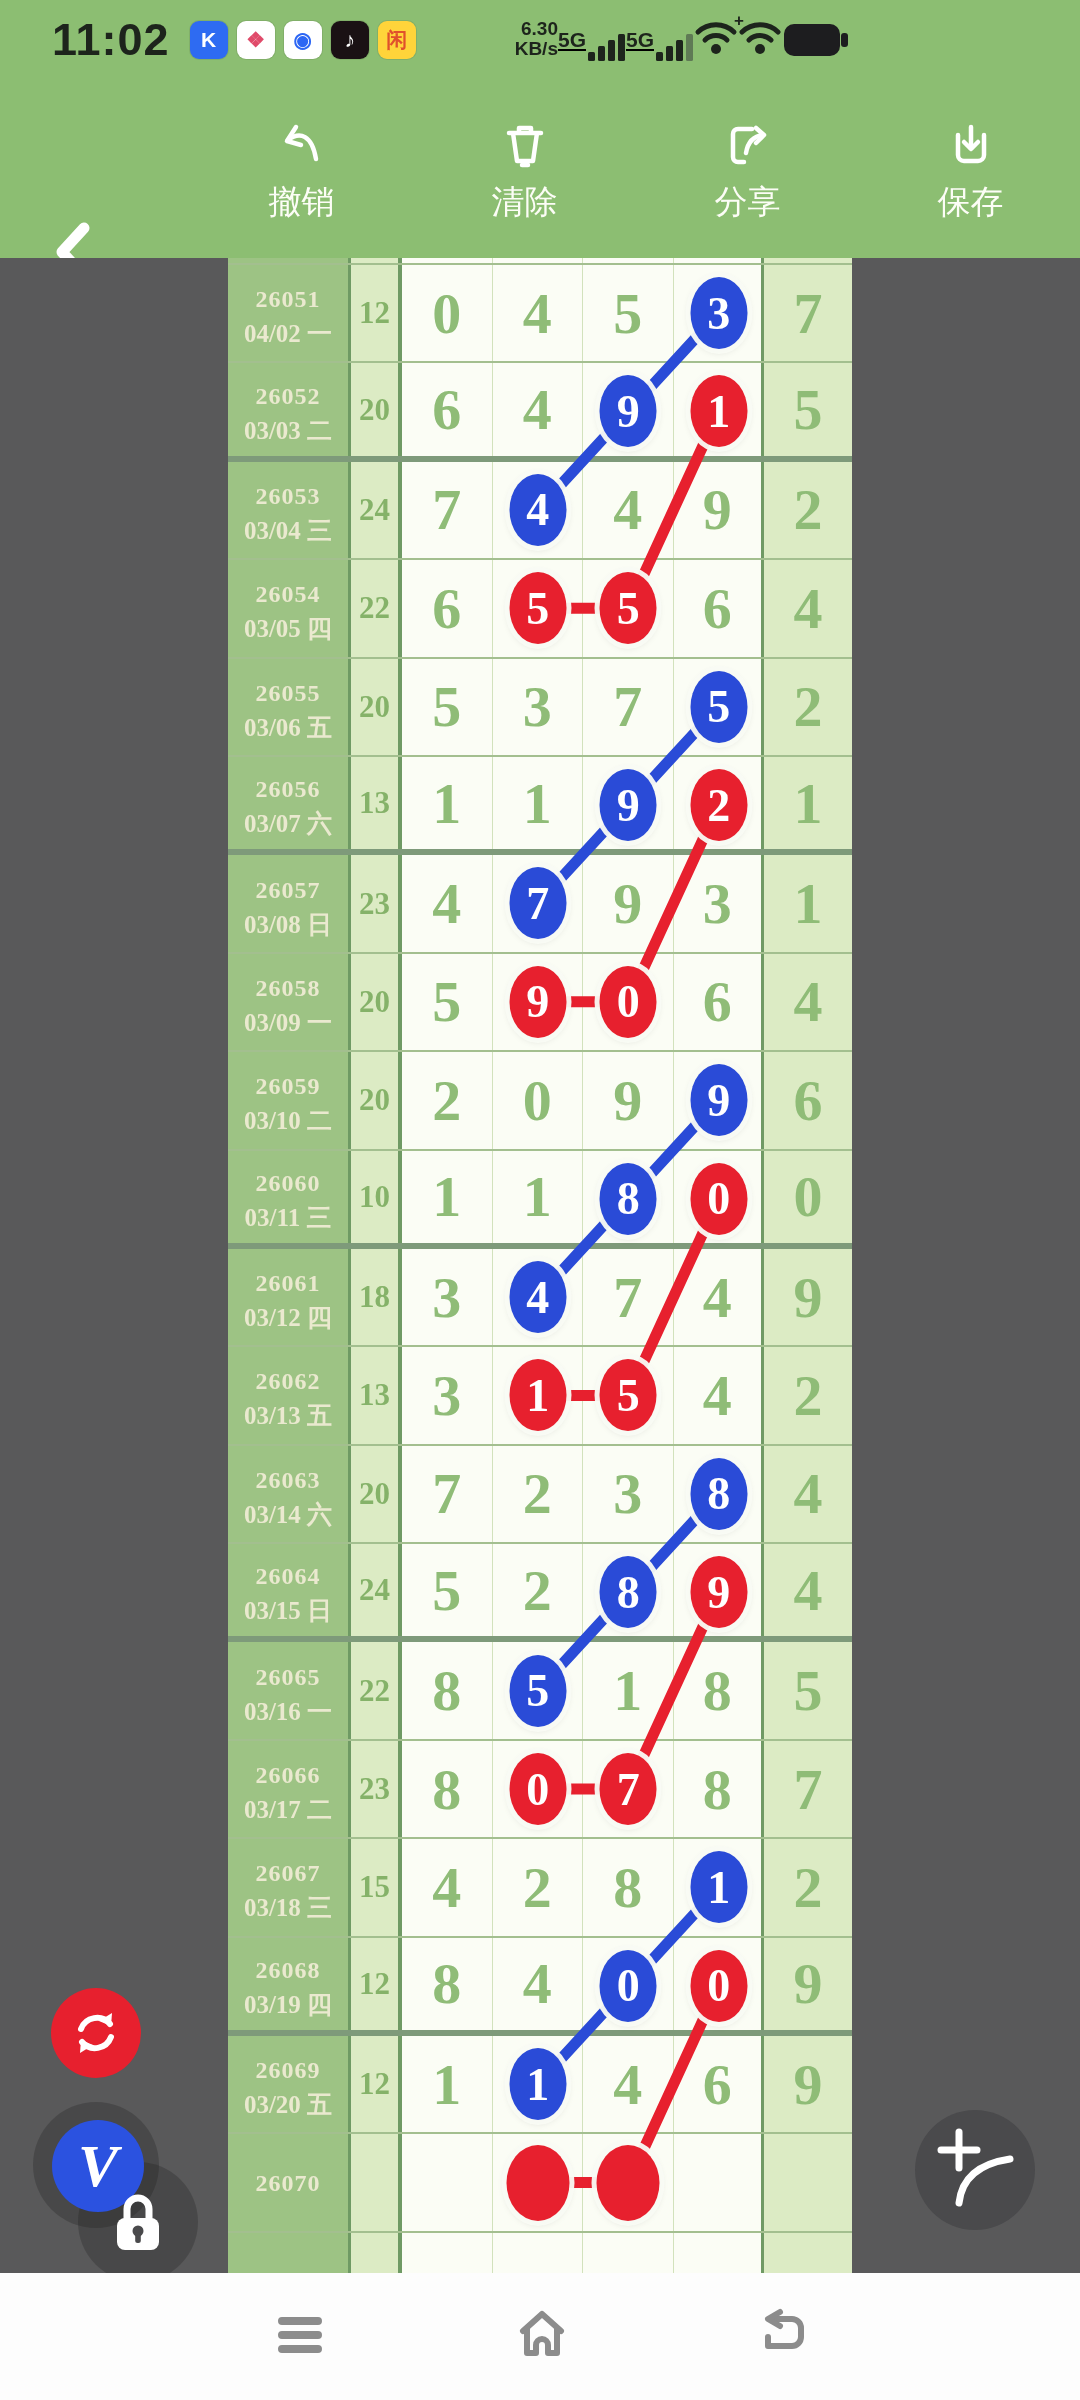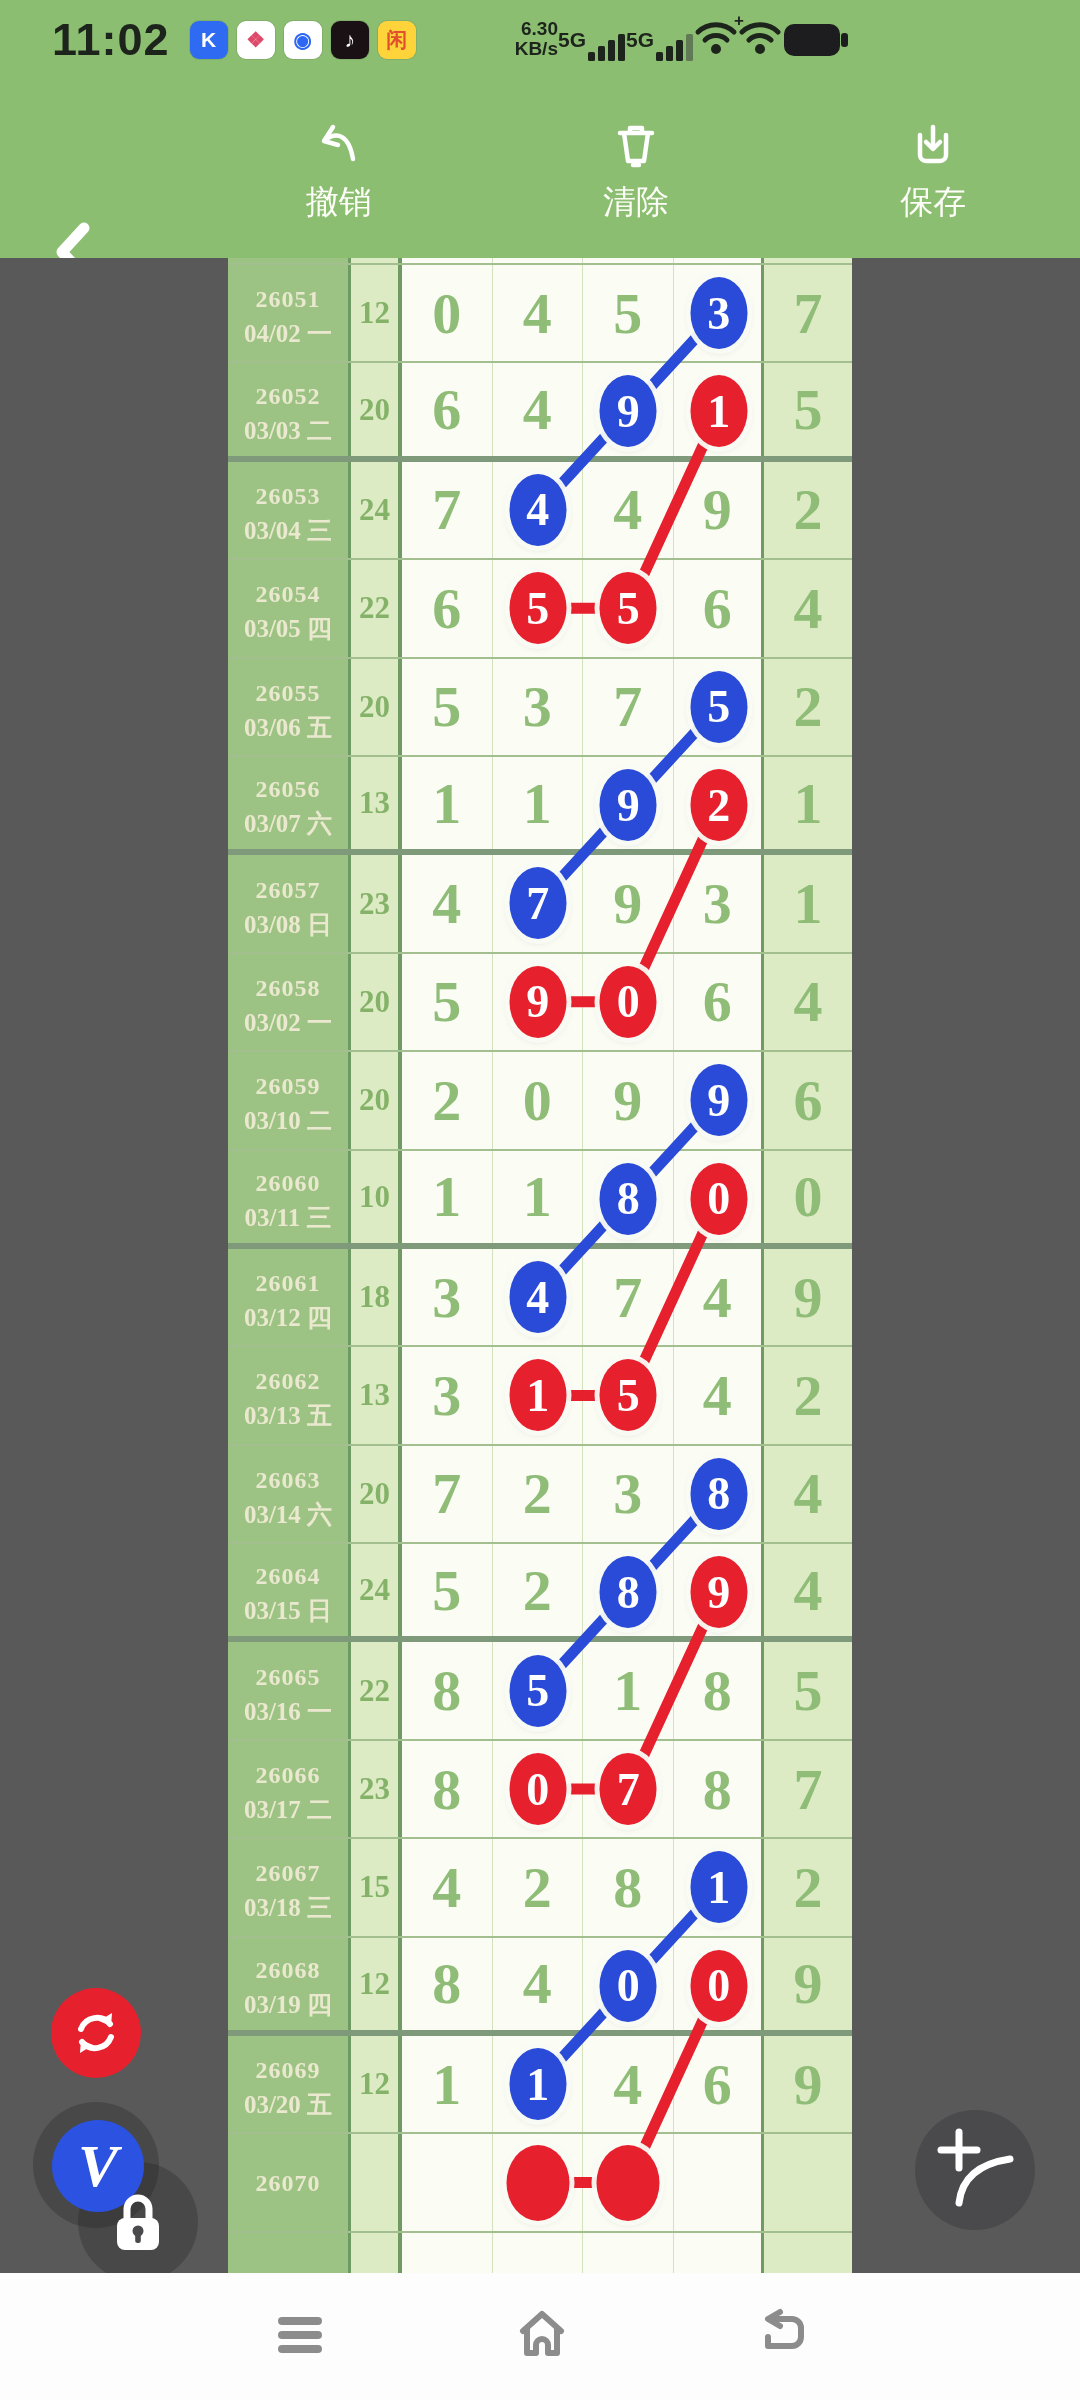--- a/index.html
+++ b/index.html
@@ -8,21 +8,21 @@
 
   
   .green-top{position:absolute;left:0;top:0;width:1080px;height:258px;background:#8cbe72;}
   .status{position:absolute;left:0;top:0;width:876px;height:80px;display:flex;align-items:center;}
   .clock{margin-left:52px;font-size:45px;font-weight:bold;color:#1d241c;letter-spacing:1px;}
   .appicons{display:flex;gap:9px;margin-left:20px;align-items:center;}
   .appicon{width:38px;height:38px;border-radius:9px;display:flex;align-items:center;justify-content:center;
            font-weight:bold;font-size:21px;box-shadow:0 0 0 1px rgba(0,0,0,.08);}
   .statusright{margin-left:auto;margin-right:26px;display:flex;align-items:flex-end;gap:0;}
   .kbs{text-align:right;font-size:19px;line-height:20px;font-weight:bold;color:#1d241c;margin-bottom:2px;}
-  .sig{display:flex;align-items:flex-end;gap:2px;}
+  .sig{display:flex;align-items:flex-end;gap:2px;text-decoration:underline;}
   .sig .g5{font-size:21px;font-weight:bold;color:#1d241c;line-height:18px;margin-bottom:12px;}
   .wifiwrap{position:relative;margin-bottom:2px;}
   .wifiplus{position:absolute;right:-6px;top:-8px;font-size:17px;font-weight:bold;color:#1d241c;}
 
   
   .toolbar{position:absolute;left:12px;top:80px;width:1080px;height:178px;}
   .backbtn{position:absolute;left:36px;top:142px;width:52px;height:60px;}
   .tbtns{position:absolute;left:178px;top:12px;width:892px;height:160px;display:flex;}
   .tbtn{flex:1;display:flex;flex-direction:column;align-items:center;justify-content:center;color:#fcfdf6;}
   .tbtn svg{width:52px;height:52px;}
@@ -155,20 +155,28 @@
       <svg viewBox="0 0 52 52">
         <path d="M10 14 H42" fill="none" stroke="#fff" stroke-width="4.5" stroke-linecap="round"></path>
         <path d="M20 14 V9 H32 V14" fill="none" stroke="#fff" stroke-width="4.5" stroke-linejoin="round"></path>
         <path d="M14 14 L18 42 H34 L38 14" fill="none" stroke="#fff" stroke-width="4.5" stroke-linejoin="round"></path>
         <path d="M23 46 H29" fill="none" stroke="#fff" stroke-width="4.5" stroke-linecap="round"></path>
       </svg>
       <span class="lbl">清除</span>
     </div>
     <div class="tbtn">
       <svg viewBox="0 0 52 52">
+        <path d="M30 10 H16 a5 5 0 0 0 -5 5 V38 a5 5 0 0 0 5 5 H22" fill="none" stroke="#fff" stroke-width="4.5" stroke-linecap="round"></path>
+        <path d="M24 34 C 26 22, 32 17, 41 16" fill="none" stroke="#fff" stroke-width="4.5" stroke-linecap="round"></path>
+        <path d="M34 9 L42 16 L34 24" fill="none" stroke="#fff" stroke-width="4.5" stroke-linecap="round" stroke-linejoin="round"></path>
+      </svg>
+      <span class="lbl">分享</span>
+    </div>
+    <div class="tbtn">
+      <svg viewBox="0 0 52 52">
         <path d="M13 16 V36 a6 6 0 0 0 6 6 H33 a6 6 0 0 0 6 -6 V16" fill="none" stroke="#fff" stroke-width="4.5" stroke-linecap="round"></path>
         <path d="M26 8 V28" fill="none" stroke="#fff" stroke-width="4.5" stroke-linecap="round"></path>
         <path d="M19 23 L26 30 L33 23" fill="none" stroke="#fff" stroke-width="4.5" stroke-linecap="round" stroke-linejoin="round"></path>
       </svg>
       <span class="lbl">保存</span>
     </div>
   </div>
 </div>
 
 <div class="panel left"></div>
@@ -265,21 +273,21 @@
         <div class="c count">23</div>
         <div class="c digit">4</div>
         <div class="c digit"></div>
         <div class="c digit">9</div>
         <div class="c digit d3">3</div>
         <div class="c last">1</div>
       </div>
       <div class="trow">
         <div class="c period">
           <span class="pnum">26058</span>
-          <span class="pdate">03/02 一</span>
+          <span class="pdate">03/09 一</span>
         </div>
         <div class="c count">20</div>
         <div class="c digit">5</div>
         <div class="c digit"></div>
         <div class="c digit"></div>
         <div class="c digit d3">6</div>
         <div class="c last">4</div>
       </div>
       <div class="trow">
         <div class="c period">

